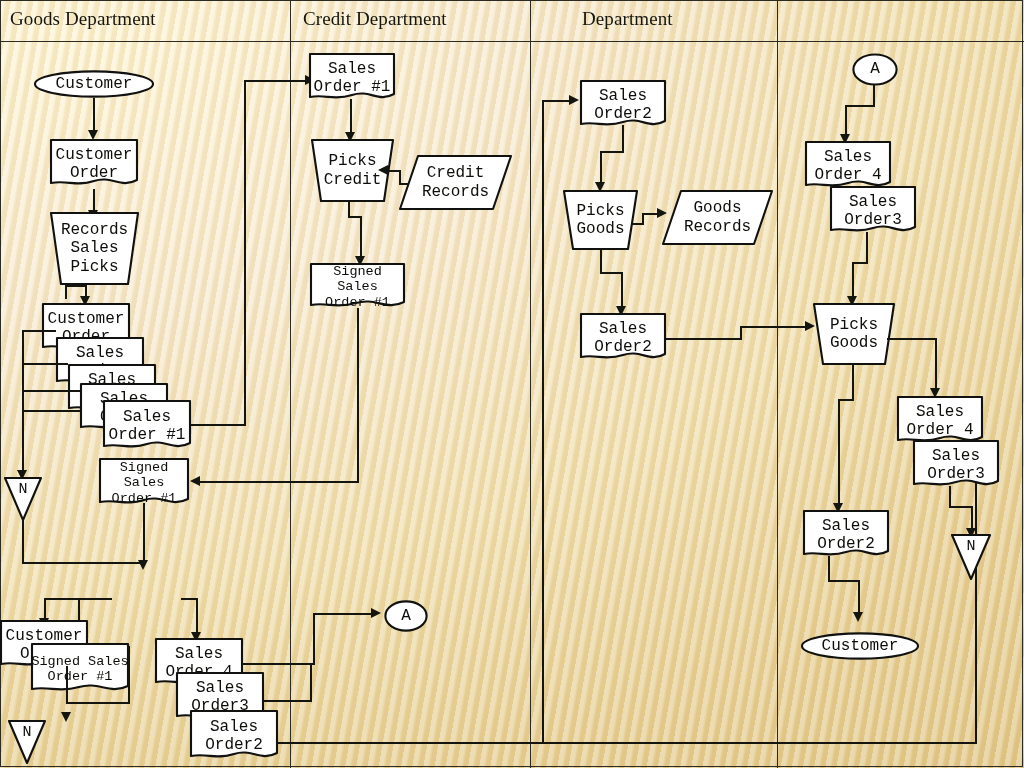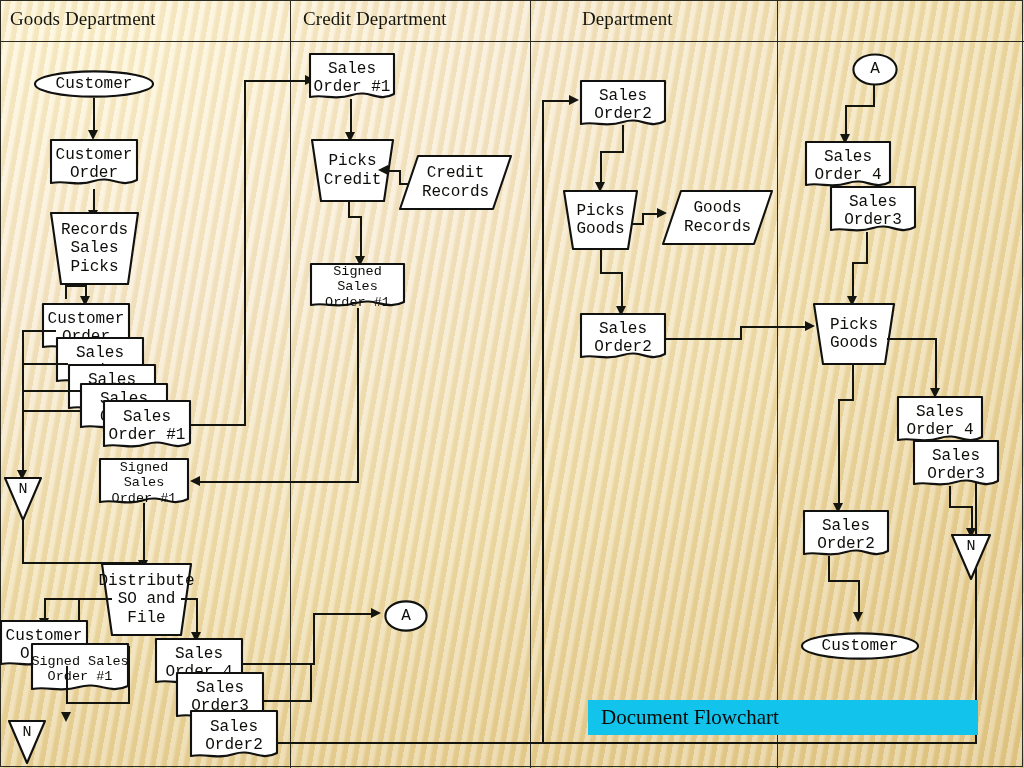--- a/index.html
+++ b/index.html
@@ -178,30 +178,20 @@
         <path class="sh-fill" d="M1,1 L89,1 L89,41 C71,50 63,36 45,42 C27,48 18,41 1,44 Z"></path>
       </svg>
     <div class="txt" style="padding-bottom:4px;font-size:13.5px;">
       <span>Signed Sales</span>
         <span>Order #1</span>
     </div>
   </div>
   <div class="ln lnv" style="left:143px;top:503px;height:61px;"></div>
   <div class="arw arw-d" style="left:138px;top:560px;"></div>
 
-  <div class="shape proc" style="left:101px;top:563px;width:91px;height:73px;">
-    <svg viewBox="0 0 91 73" preserveAspectRatio="none">
-        <path class="sh-fill" d="M1,1 L90,1 L80,72 L11,72 Z"></path>
-      </svg>
-    <div class="txt">
-      <span>Distribute</span>
-        <span>SO and</span>
-        <span>File</span>
-    </div>
-  </div>
 
   <div class="ln lnh" style="left:44px;top:598px;width:68px;"></div>
   <div class="ln lnv" style="left:44px;top:598px;height:24px;"></div>
   <div class="arw arw-d" style="left:39px;top:618px;"></div>
 
   <div class="ln lnh" style="left:78px;top:598px;width:34px;"></div>
   <div class="ln lnv" style="left:78px;top:598px;height:54px;"></div>
   <div class="arw arw-d" style="left:73px;top:648px;"></div>
 
   <div class="ln lnh" style="left:181px;top:598px;width:17px;"></div>
@@ -513,17 +503,14 @@
 
   <div class="shape ell" style="left:800px;top:632px;width:120px;height:28px;">
     <svg viewBox="0 0 120 28" preserveAspectRatio="none">
         <ellipse class="sh-fill" cx="60" cy="14" rx="58" ry="12.6"></ellipse>
       </svg>
     <div class="txt">
         <span>Customer</span>
       </div>
   </div>
 
-  <div class="banner" style="left:588px;top:700px;width:377px;height:35px;">
-    <span>Document Flowchart</span>
-  </div>
 
 </div>
 
 </body></html>

